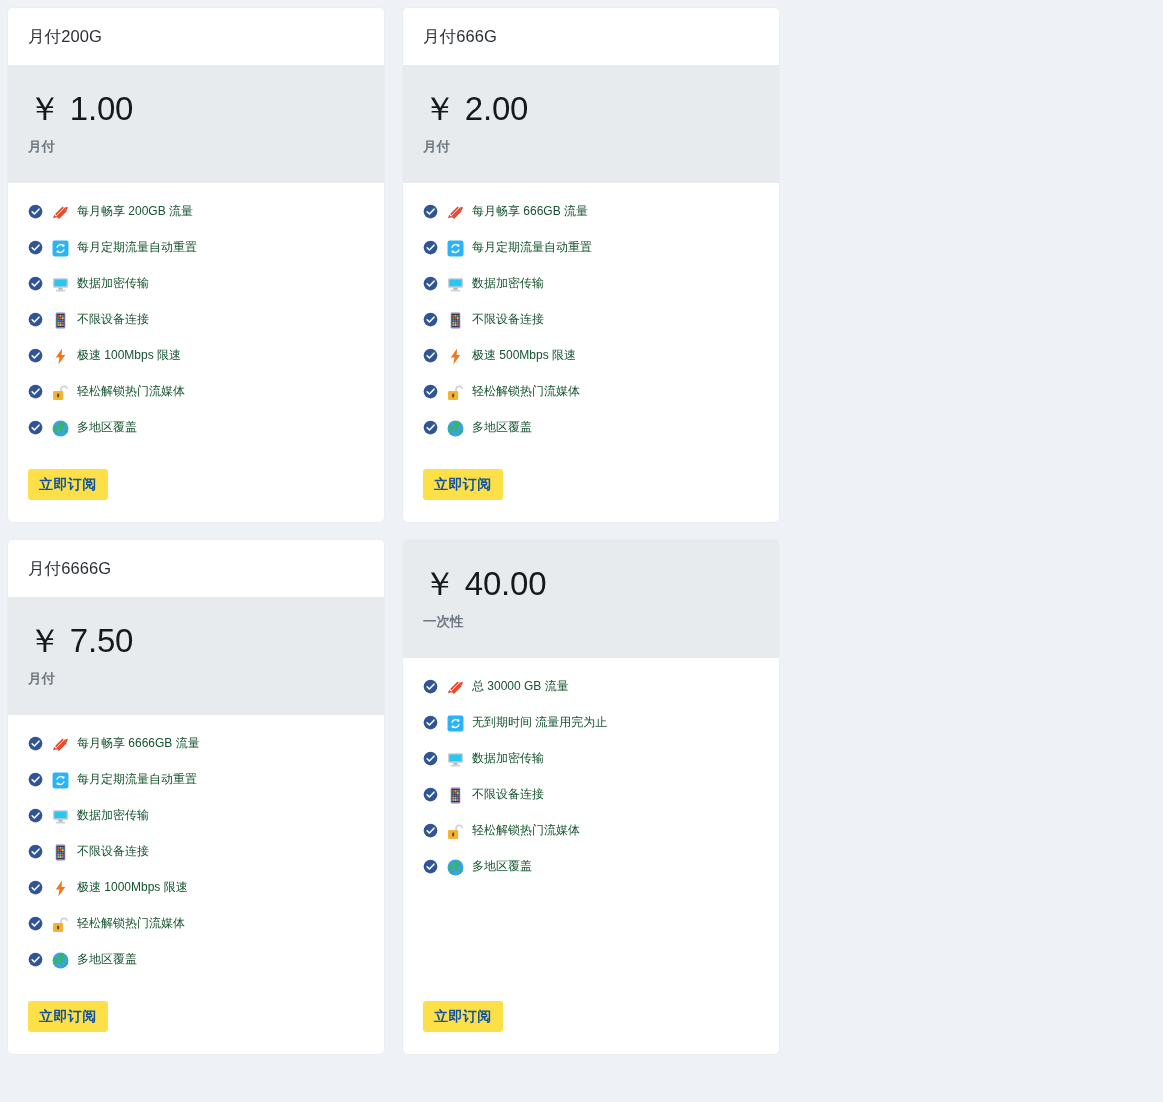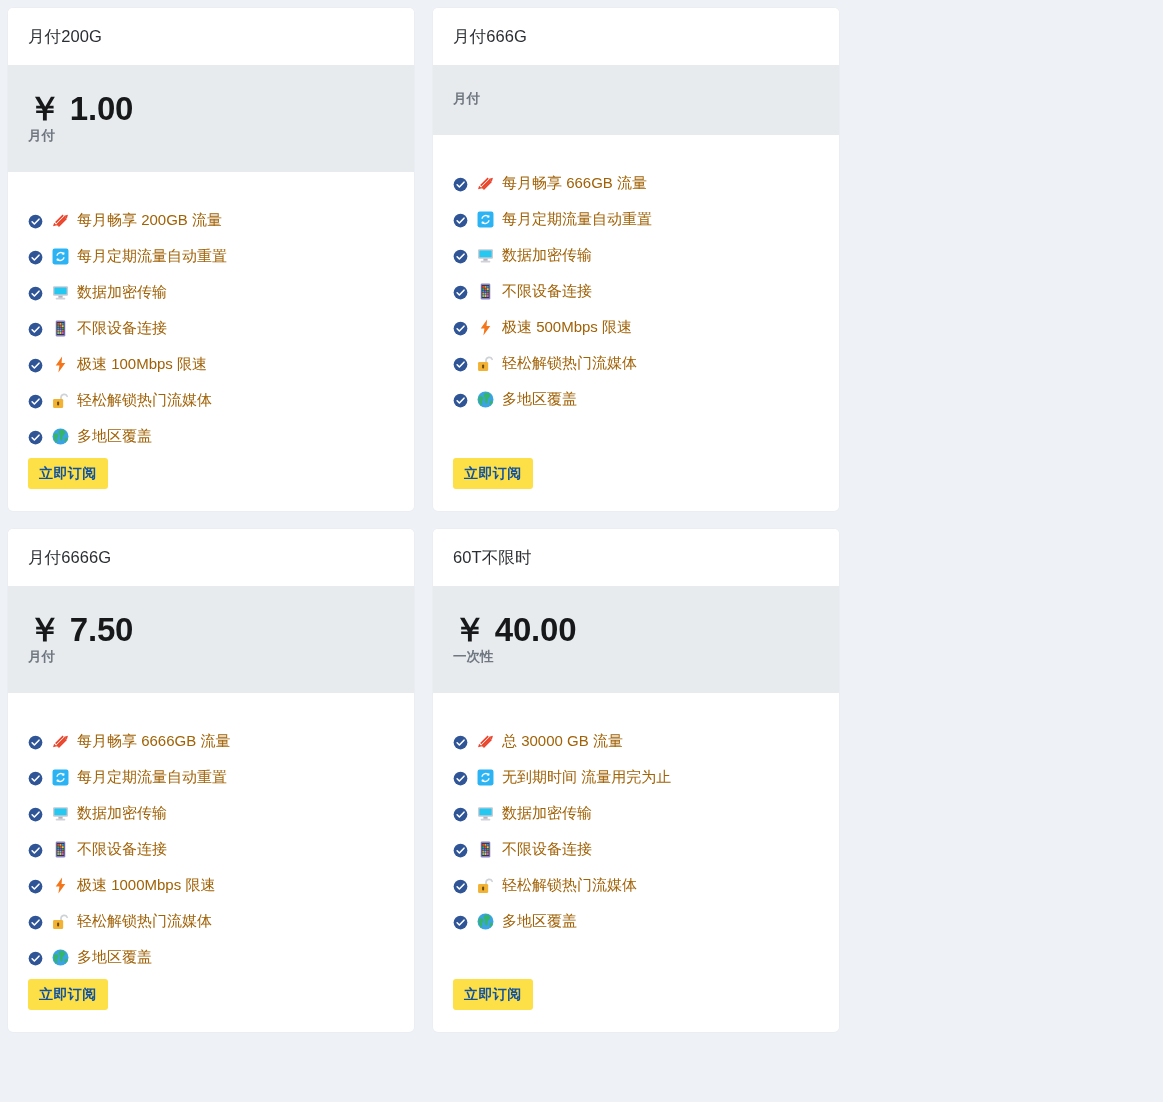--- a/index.html
+++ b/index.html
@@ -14,21 +14,21 @@
 
   .plans-grid {
     display: flex;
     flex-wrap: wrap;
     align-content: flex-start;
     padding: 8px 8px 0 8px;
     gap: 18px 19px;
   }
 
   .plan-card {
-    width: 406px;
+    width: 376px;
     background: #ffffff;
     border-radius: 5px;
     overflow: hidden;
     display: flex;
     flex-direction: column;
     box-shadow: 0 0 0 1px rgba(0,0,0,0.015);
   }
 
   
   .card-header {
@@ -43,45 +43,46 @@
     letter-spacing: 0.1px;
   }
 
   
   .price-block {
     background: #e8ebee;
     padding: 26px 20px 28px 20px;
   }
   .price-amount {
     font-size: 33px;
-    font-weight: 700;
+    font-weight: 400;
     color: #16181a;
     line-height: 1.12;
     letter-spacing: -0.2px;
     white-space: nowrap;
   }
   .price-period {
+    margin-top: 11px;
     font-size: 13.5px;
     font-weight: 700;
     color: #6f7780;
     line-height: 1.2;
   }
 
   
   .features {
     list-style: none;
     padding: 21px 20px 4px 20px;
     flex: 1 1 auto;
   }
   .feature-item {
     display: flex;
-    align-items: flex-end;
+    align-items: flex-start;
     height: 36px;
-    font-size: 15px;
-    color: #a16207;
+    font-size: 12px;
+    color: #14532d;
     line-height: 1.2;
     white-space: nowrap;
   }
   .check-icon {
     flex: 0 0 auto;
     width: 15px;
     height: 15px;
     margin-right: 9px;
     display: block;
   }
@@ -246,20 +247,21 @@
           <span class="feature-label">多地区覆盖</span>
         </li>
       </ul>
       <div class="card-footer"><button class="subscribe-btn">立即订阅</button></div>
     </div>
     <div class="plan-card">
       <div class="card-header">
         <div class="card-title">月付666G</div>
       </div>
       <div class="price-block">
+        <div class="price-amount">￥ 2.00</div>
         <div class="price-period">月付</div>
       </div>
       <ul class="features">
         <li class="feature-item">
           <span class="check-icon"><svg viewBox="0 0 24 24">
               <circle cx="12" cy="12" r="11" fill="#2f5597"></circle>
               <path d="M6.6 12.4 L10.2 16 L17.6 8.3" stroke="#ffffff" stroke-width="2.5" fill="none" stroke-linecap="round" stroke-linejoin="round"></path>
             </svg></span>
           <span class="feature-emoji">
             <svg viewBox="0 0 32 32">
@@ -499,23 +501,20 @@
               <path d="M14 4 Q20 2 24 6 Q27 9 23 12 Q19 14 20 18 Q21 23 17 24 Q14 22 15 17 Q16 12 13 10 Q11 7 14 4 Z" fill="#35b56a"></path>
               <path d="M26 18 Q30 18 29 23 Q27 27 24 25 Q23 21 26 18 Z" fill="#35b56a"></path>
             </svg>
           </span>
           <span class="feature-label">多地区覆盖</span>
         </li>
       </ul>
       <div class="card-footer"><button class="subscribe-btn">立即订阅</button></div>
     </div>
     <div class="plan-card">
-      <div class="card-header">
-        <div class="card-title">60T不限时</div>
-      </div>
       <div class="price-block">
         <div class="price-amount">￥ 40.00</div>
         <div class="price-period">一次性</div>
       </div>
       <ul class="features">
         <li class="feature-item">
           <span class="check-icon"><svg viewBox="0 0 24 24">
               <circle cx="12" cy="12" r="11" fill="#2f5597"></circle>
               <path d="M6.6 12.4 L10.2 16 L17.6 8.3" stroke="#ffffff" stroke-width="2.5" fill="none" stroke-linecap="round" stroke-linejoin="round"></path>
             </svg></span>

